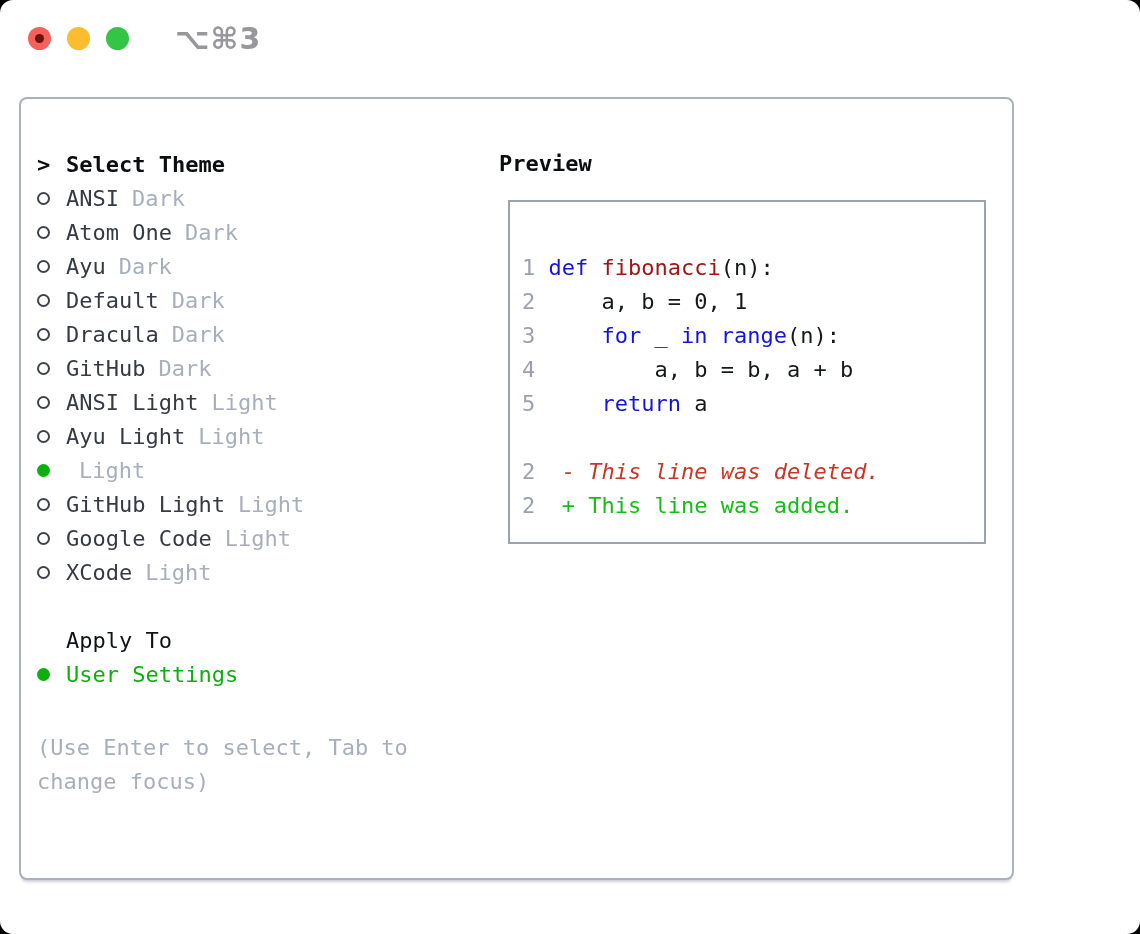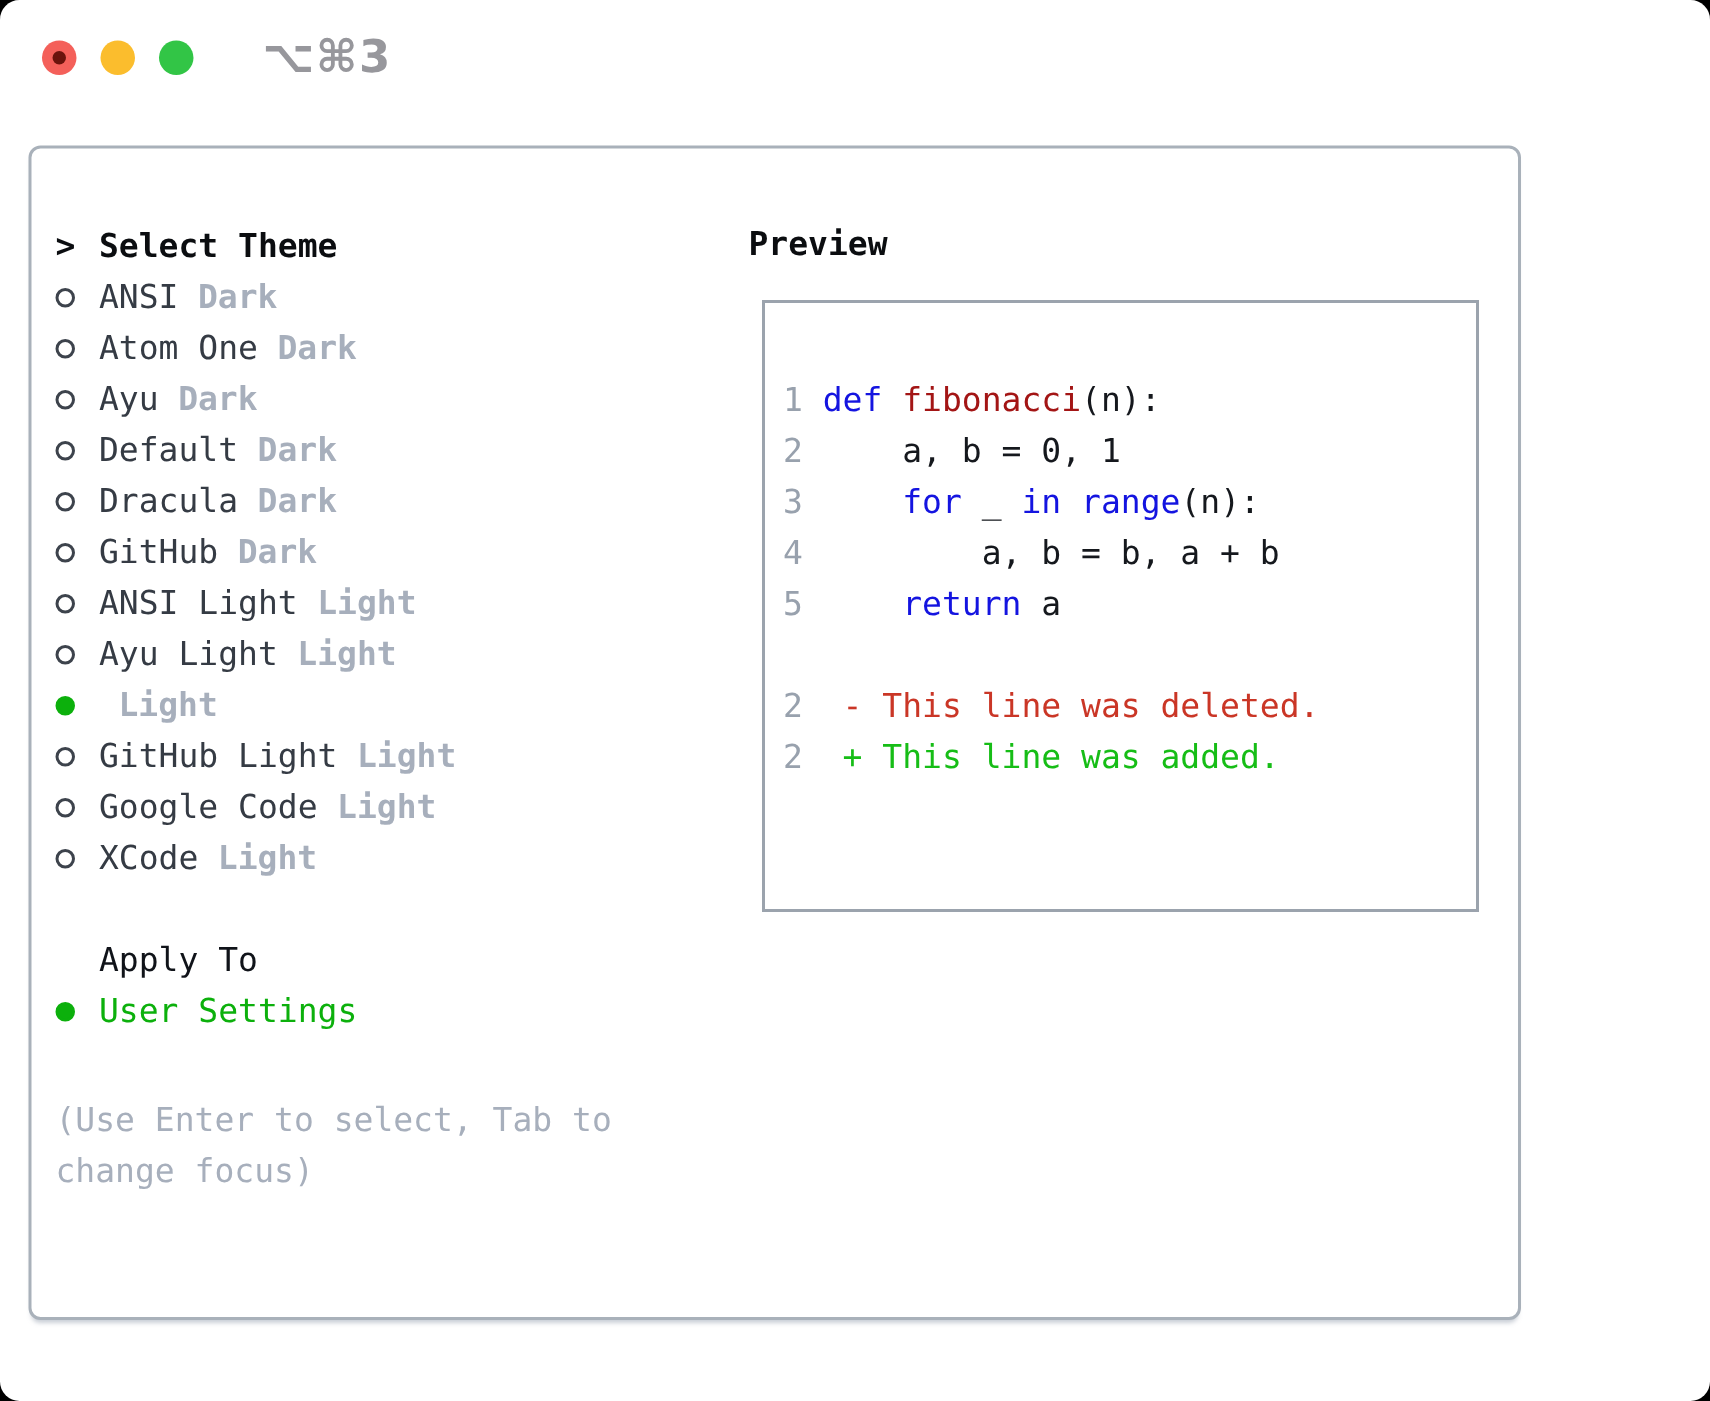--- a/index.html
+++ b/index.html
@@ -30,37 +30,37 @@
   .left-col{position:absolute;left:16px;top:48px;width:450px;font-size:22px;}
   .row{display:flex;align-items:center;height:34px;white-space:pre;}
   .marker{width:29px;display:inline-flex;align-items:center;flex:none;}
   .prompt{font-weight:700;color:#0b0d10;}
   .htext{font-weight:700;color:#0b0d10;}
   .htext2{color:#101319;}
   .radio{width:13px;height:13px;border:2px solid var(--radio_outline);border-radius:50%;box-sizing:border-box;display:inline-block;}
   .radio.selected{background:var(--accent);border-color:var(--accent);}
   .tname{color:var(--item_text);}
   .tname.sel{color:var(--accent);}
-  .variant{color:var(--muted);margin-left:13px;font-weight:bold;}
+  .variant{color:var(--muted);margin-left:13px;}
   .apply-block{margin-top:34px;}
   .help{margin-top:40px;width:400px;line-height:34px;color:var(--muted);}
   
   .preview-title{position:absolute;left:478px;top:48px;height:34px;line-height:34px;font-size:22px;font-weight:700;color:#0b0d10;}
   .preview-box{
-    position:absolute;left:487px;top:101px;width:478px;height:408px;
+    position:absolute;left:487px;top:101px;width:478px;height:344px;
     border:2px solid var(--preview_border);box-sizing:border-box;background:#fff;
     padding:49px 0 0 12px;overflow:hidden;
   }
   .pline{height:34px;line-height:34px;font-size:22px;white-space:pre;}
   .tok-num{color:var(--line_number);}
   .tok-kw{color:var(--keyword_blue);}
   .tok-fn{color:var(--function_red);}
   .tok-plain{color:var(--code_text);}
   .tok-ctx{color:var(--context_gray);}
-  .tok-del{color:var(--diff_deleted);}
+  .tok-del{color:var(--diff_deleted);font-style:italic;}
   .tok-add{color:var(--diff_added);}
 </style>
 </head>
 <body>
 
 <div class="screen">
 
   <div class="titlebar">
     <span class="dot red">
         <span class="dot-inner"></span>

